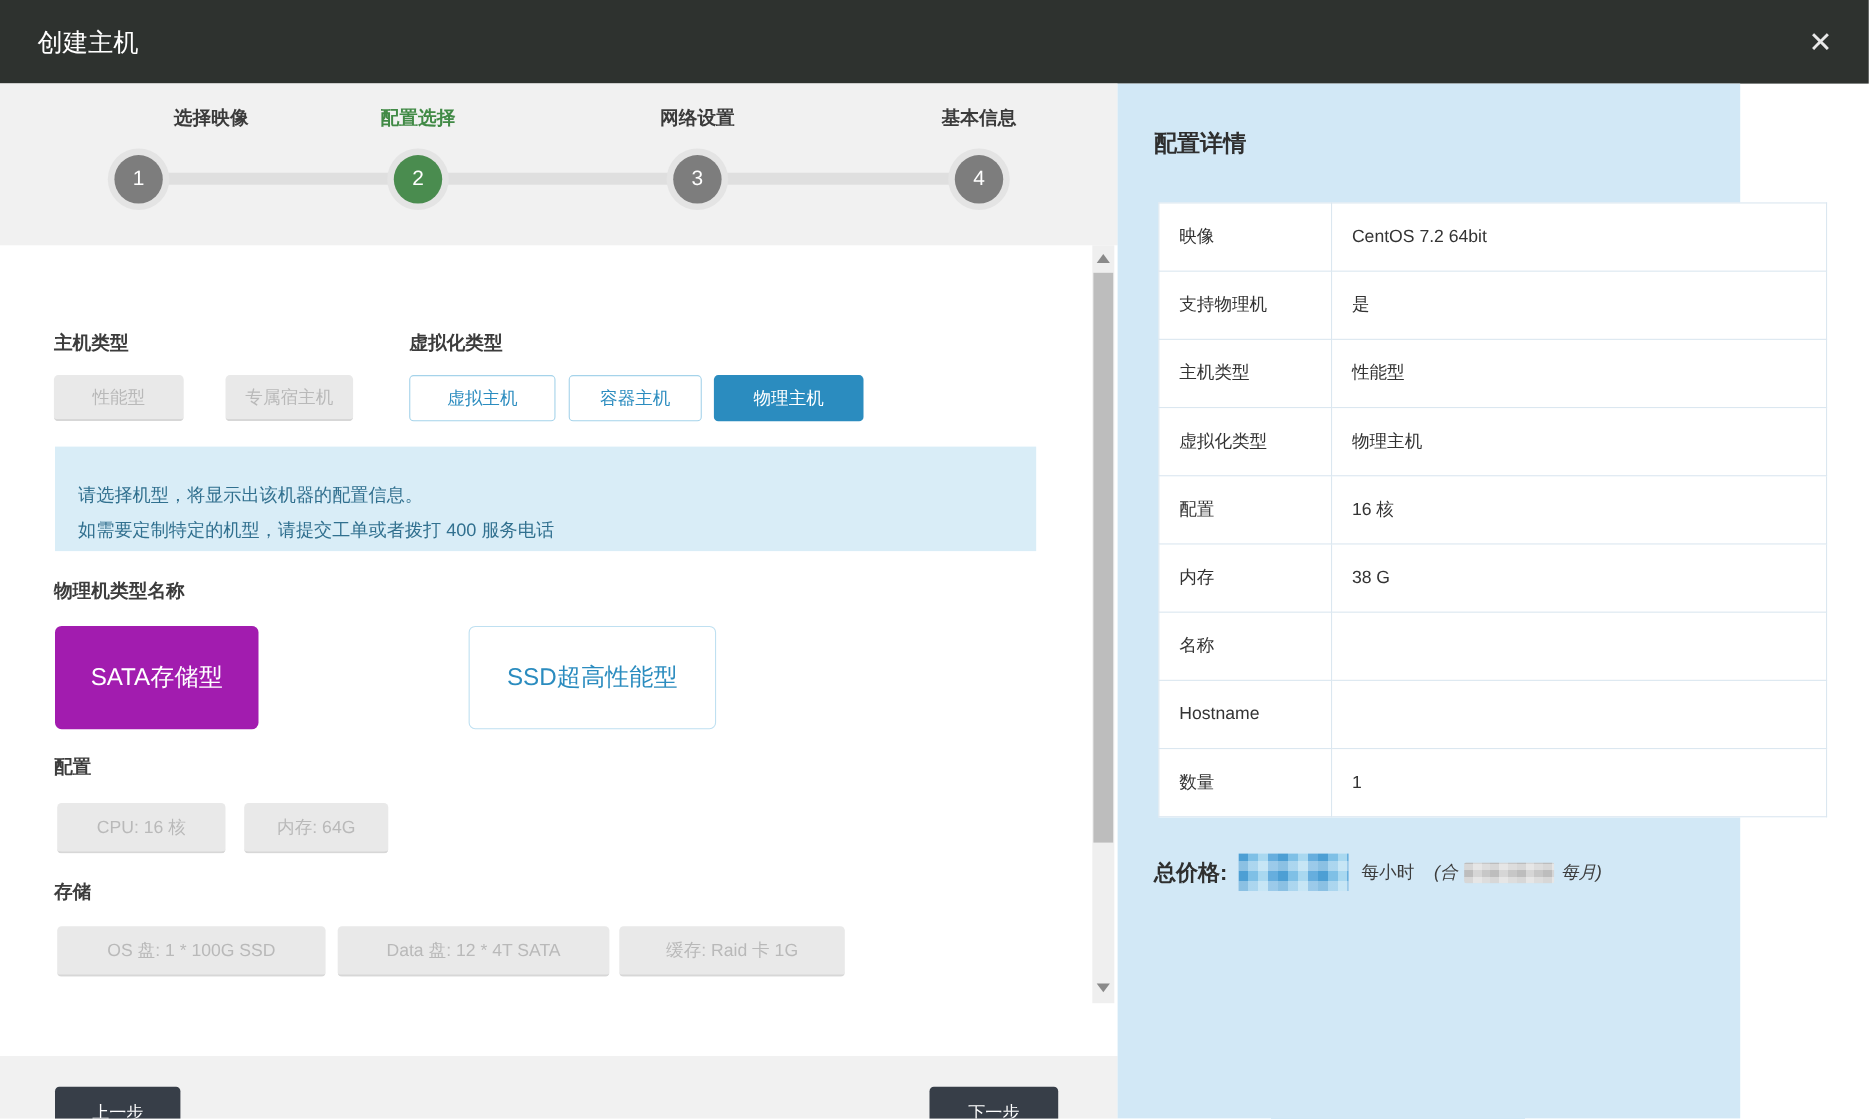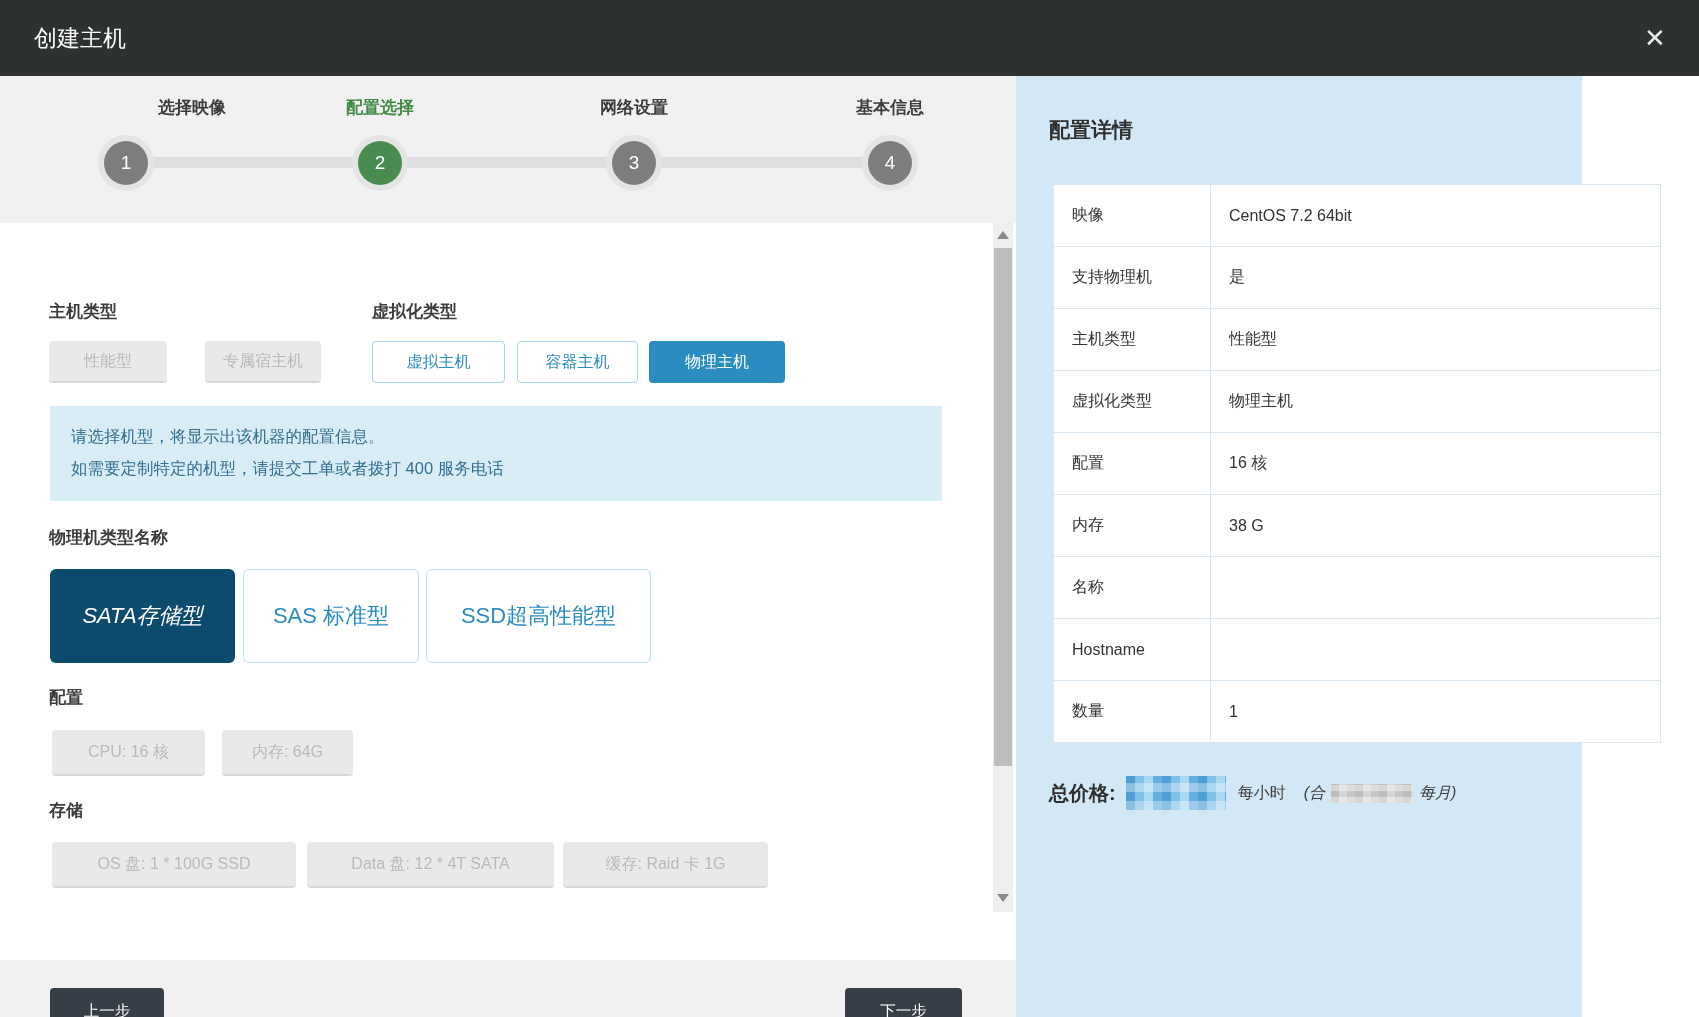--- a/index.html
+++ b/index.html
@@ -32,27 +32,27 @@
 
   
   .chip{position:absolute;height:42px;border-radius:4px;font-size:16px;display:flex;align-items:center;
         justify-content:center;cursor:pointer;}
   .chip.disabled{background:#e9e9e9;color:#b9b9b9;border-bottom:2px solid #d7d7d7;}
   .chip.outline{background:#fff;color:#2b8cbf;border:1px solid #a5d3ea;}
   .chip.selected{background:#2b8cbf;color:#fff;border:none;}
 
   
   .notice{position:absolute;left:50px;top:330px;width:892px;height:95px;background:#d9edf7;color:#31708f;
-          font-size:16.5px;padding:14px 21px;line-height:32px;}
+          font-size:16.5px;padding:28px 21px;line-height:32px;}
 
   
   .bigbtn{position:absolute;top:493px;height:94px;border-radius:6px;font-size:22px;display:flex;
           align-items:center;justify-content:center;cursor:pointer;}
   .bigbtn.outline{background:#fff;color:#2b8cbf;border:1px solid #bfe0f1;}
-  .bigbtn.selected{background:#0c4a6e;color:#fff;font-style:italic;}
+  .bigbtn.selected{background:#a21caf;color:#fff;}
 
   
   .scrollbar{position:absolute;left:993px;top:147px;width:20px;height:689px;background:#efefef;}
   .sb-arrow{position:absolute;left:0;width:20px;height:20px;display:flex;align-items:center;
             justify-content:center;cursor:pointer;}
   .tri-up{width:0;height:0;border-left:6px solid transparent;border-right:6px solid transparent;
           border-bottom:8px solid #8a8a8a;}
   .tri-down{width:0;height:0;border-left:6px solid transparent;border-right:6px solid transparent;
             border-top:8px solid #8a8a8a;}
   .sb-thumb{position:absolute;left:1px;top:25px;width:18px;height:518px;background:#bdbdbd;cursor:pointer;}
@@ -127,21 +127,20 @@
     <div class="chip outline" style="left:517px;top:265px;width:121px;">容器主机</div>
     <div class="chip selected" style="left:649px;top:265px;width:136px;">物理主机</div>
 
     <div class="notice">
       <div>请选择机型，将显示出该机器的配置信息。</div>
       <div>如需要定制特定的机型，请提交工单或者拨打 400 服务电话</div>
     </div>
 
     <div class="sec-label" style="left:49px;top:450px;">物理机类型名称</div>
     <div class="bigbtn selected" style="left:50px;width:185px;">SATA存储型</div>
-    <div class="bigbtn outline" style="left:243px;width:176px;">SAS 标准型</div>
     <div class="bigbtn outline" style="left:426px;width:225px;">SSD超高性能型</div>
 
     <div class="sec-label" style="left:49px;top:610px;">配置</div>
     <div class="chip disabled" style="left:52px;top:654px;width:153px;height:46px;">CPU: 16 核</div>
     <div class="chip disabled" style="left:222px;top:654px;width:131px;height:46px;">内存: 64G</div>
 
     <div class="sec-label" style="left:49px;top:723px;">存储</div>
     <div class="chip disabled" style="left:52px;top:766px;width:244px;height:46px;">OS 盘: 1 * 100G SSD</div>
     <div class="chip disabled" style="left:307px;top:766px;width:247px;height:46px;text-align:right;">Data 盘: 12 * 4T SATA</div>
     <div class="chip disabled" style="left:563px;top:766px;width:205px;height:46px;">缓存: Raid 卡 1G</div>

